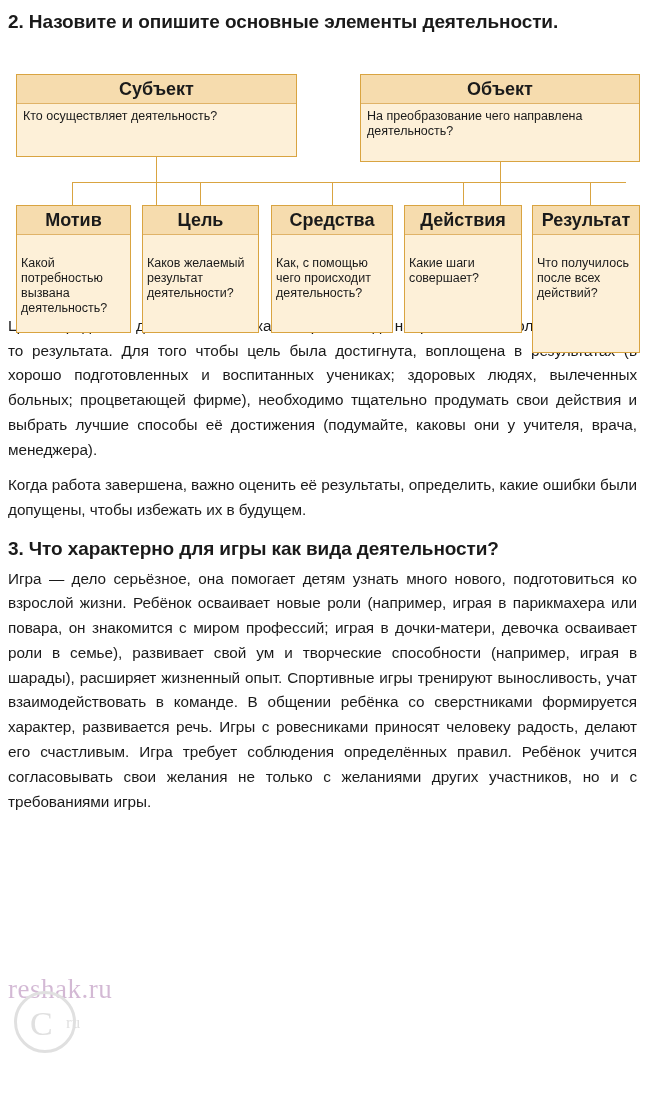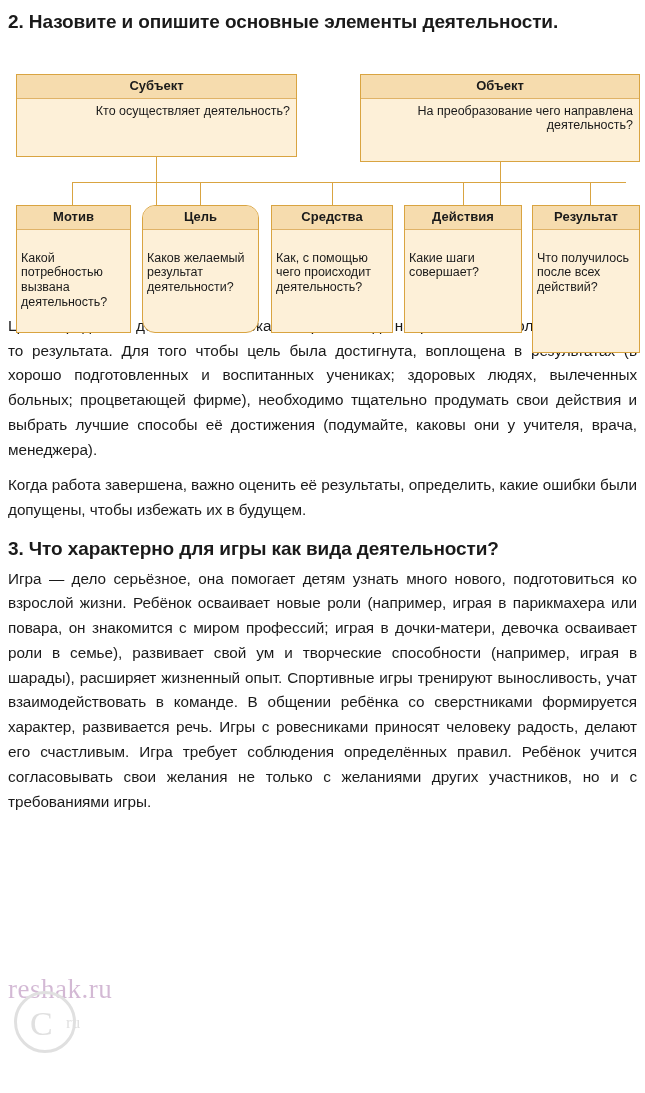--- a/index.html
+++ b/index.html
@@ -45,35 +45,35 @@
     box-sizing: border-box;
     border: 1px solid #d9a441;
     background: #fdf0d8;
     padding: 0;
     overflow: hidden;
   }
   .node .title {
     display: block;
     text-align: center;
     font-weight: bold;
-    font-size: 13px;
+    font-size: 18px;
     background: #f6dcae;
     border-bottom: 1px solid #e0b368;
     padding: 4px 2px 4px 2px;
     line-height: 1.15;
   }
   .node .body {
     display: block;
     font-size: 12.5px;
     line-height: 1.18;
     padding: 21px 4px 4px 4px;
   }
   .node.top .body {
-    text-align: right;
-    padding: 5px 6px 6px 6px;
+    text-align: left;
+    padding: 5px 14px 6px 6px;
   }
   .node.leaf .body {
     text-align: left;
   }
   .connector {
     position: absolute;
     background: #d9a441;
   }
   .h-line { height: 1px; }
   .v-line { width: 1px; }
@@ -160,21 +160,21 @@
     <div class="node top" style="left:352px; top:32px; width:280px; height:88px;">
       <span class="title">Объект</span>
       <span class="body">На преобразование чего направлена деятельность?</span>
     </div>
 
     <div class="node leaf" style="left:8px; top:163px; width:115px; height:128px;">
       <span class="title">Мотив</span>
       <span class="body">Какой потребностью вызвана деятельность?</span>
     </div>
 
-    <div class="node leaf" style="left:134px; top:163px; width:117px; height:128px;border-radius:13px;">
+    <div class="node leaf" style="left:134px; top:163px; width:117px; height:128px;">
       <span class="title">Цель</span>
       <span class="body">Каков желаемый результат деятельности?</span>
     </div>
 
     <div class="node leaf" style="left:396px; top:163px; width:118px; height:128px;">
       <span class="title">Действия</span>
       <span class="body">Какие шаги совершает?</span>
     </div>
 
     <div class="node leaf" style="left:263px; top:163px; width:122px; height:128px;">

